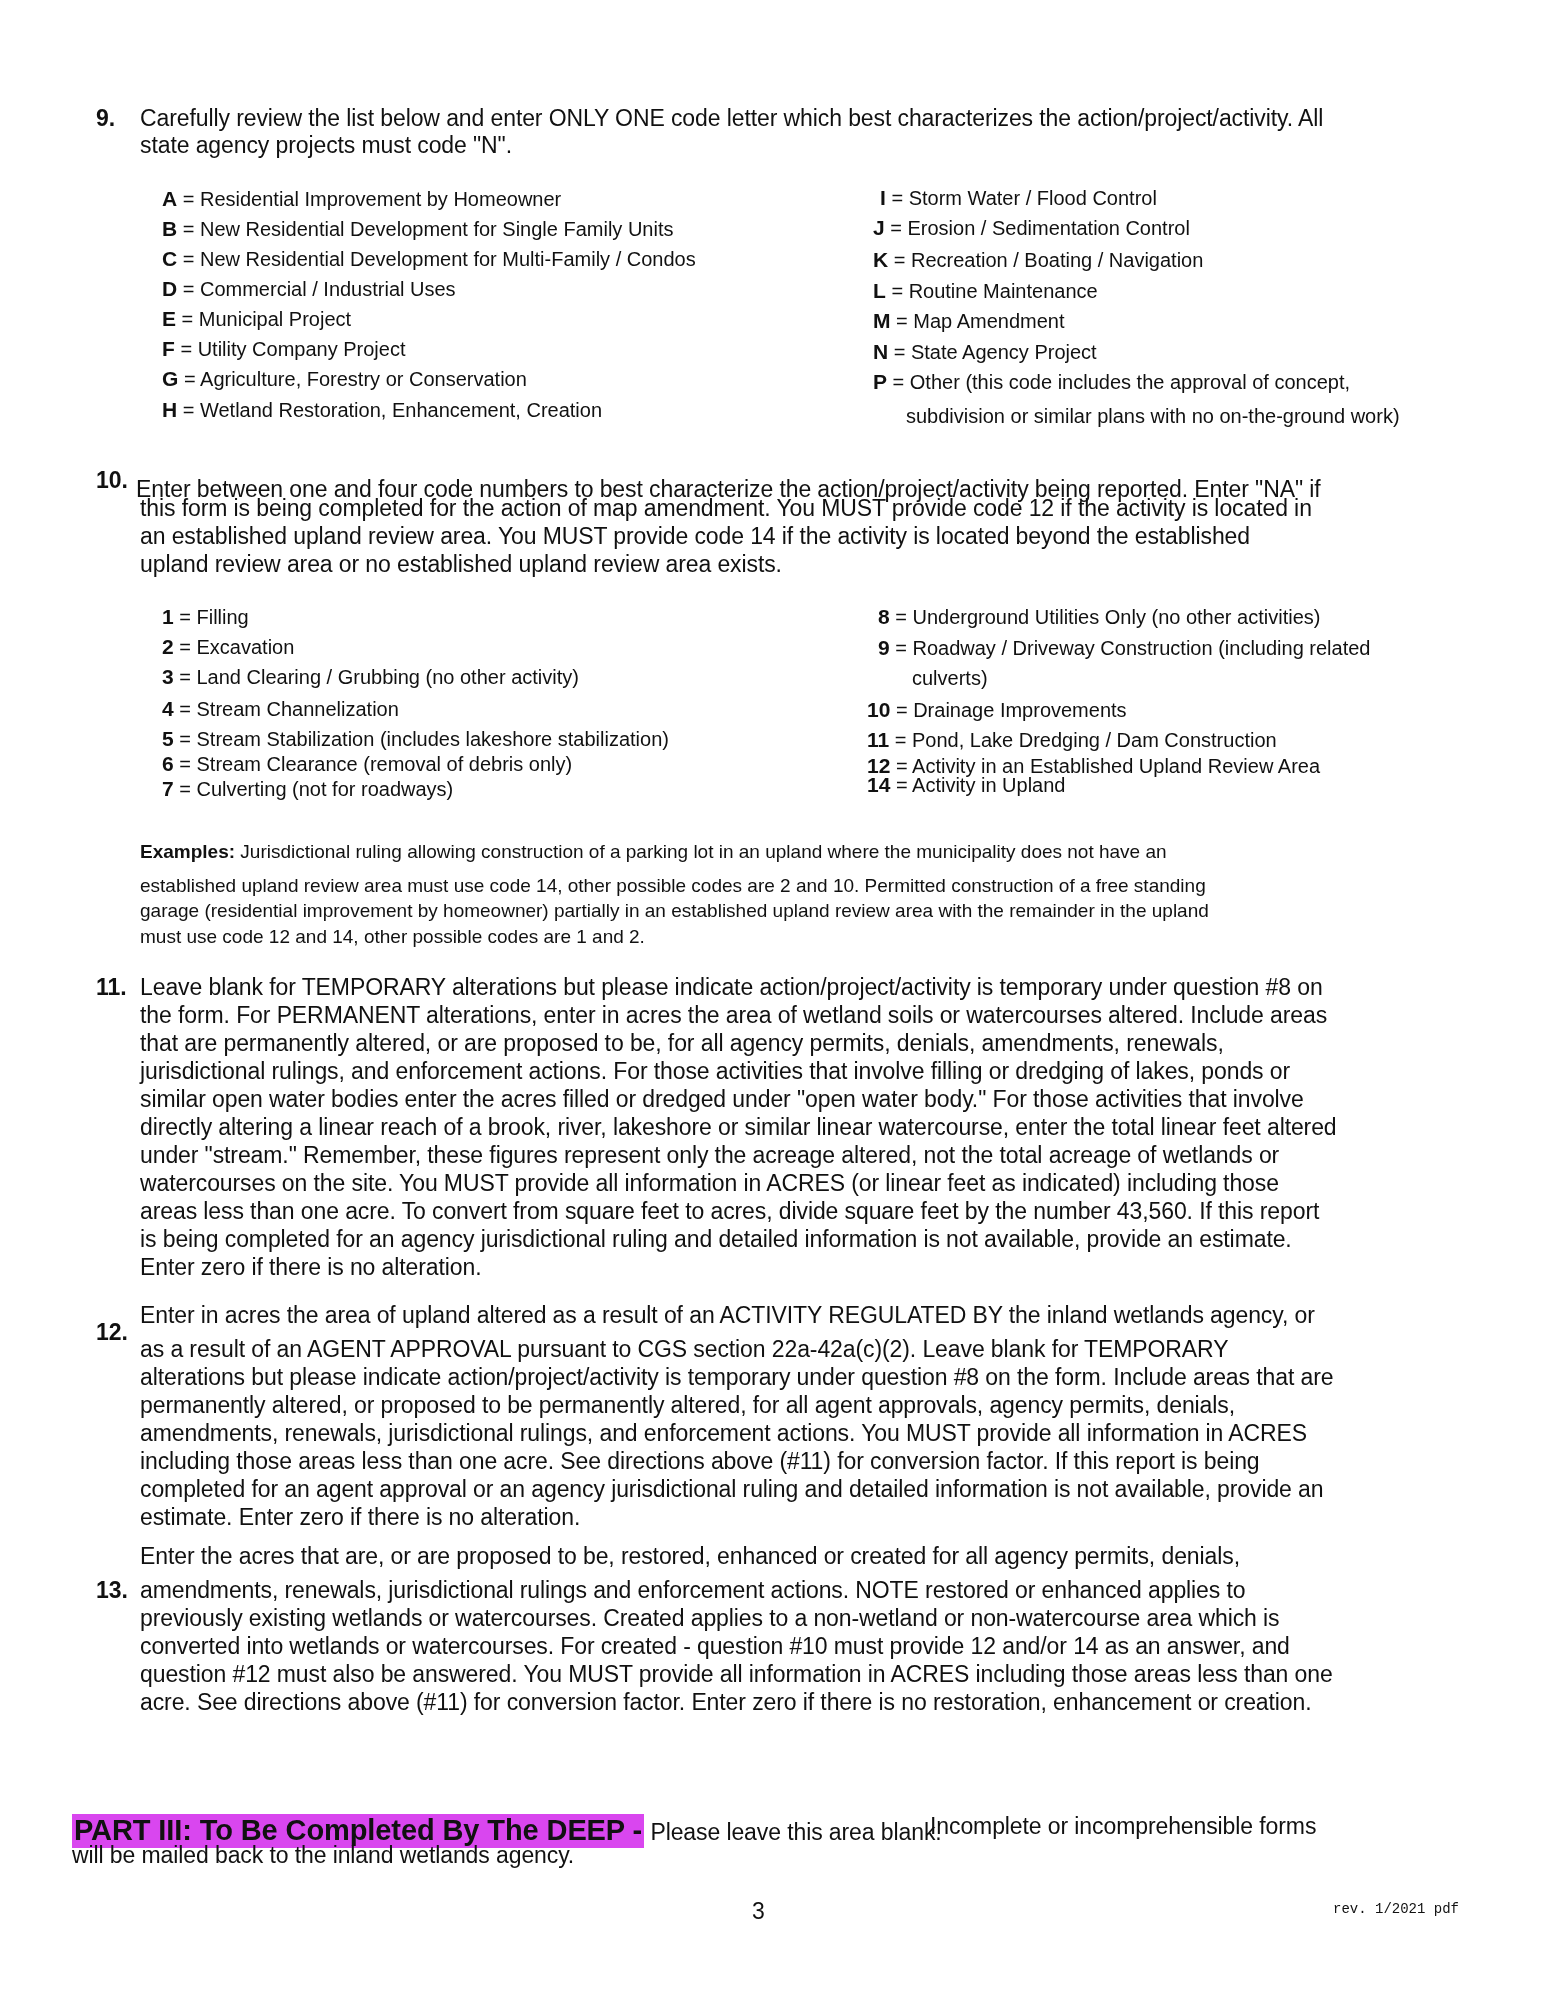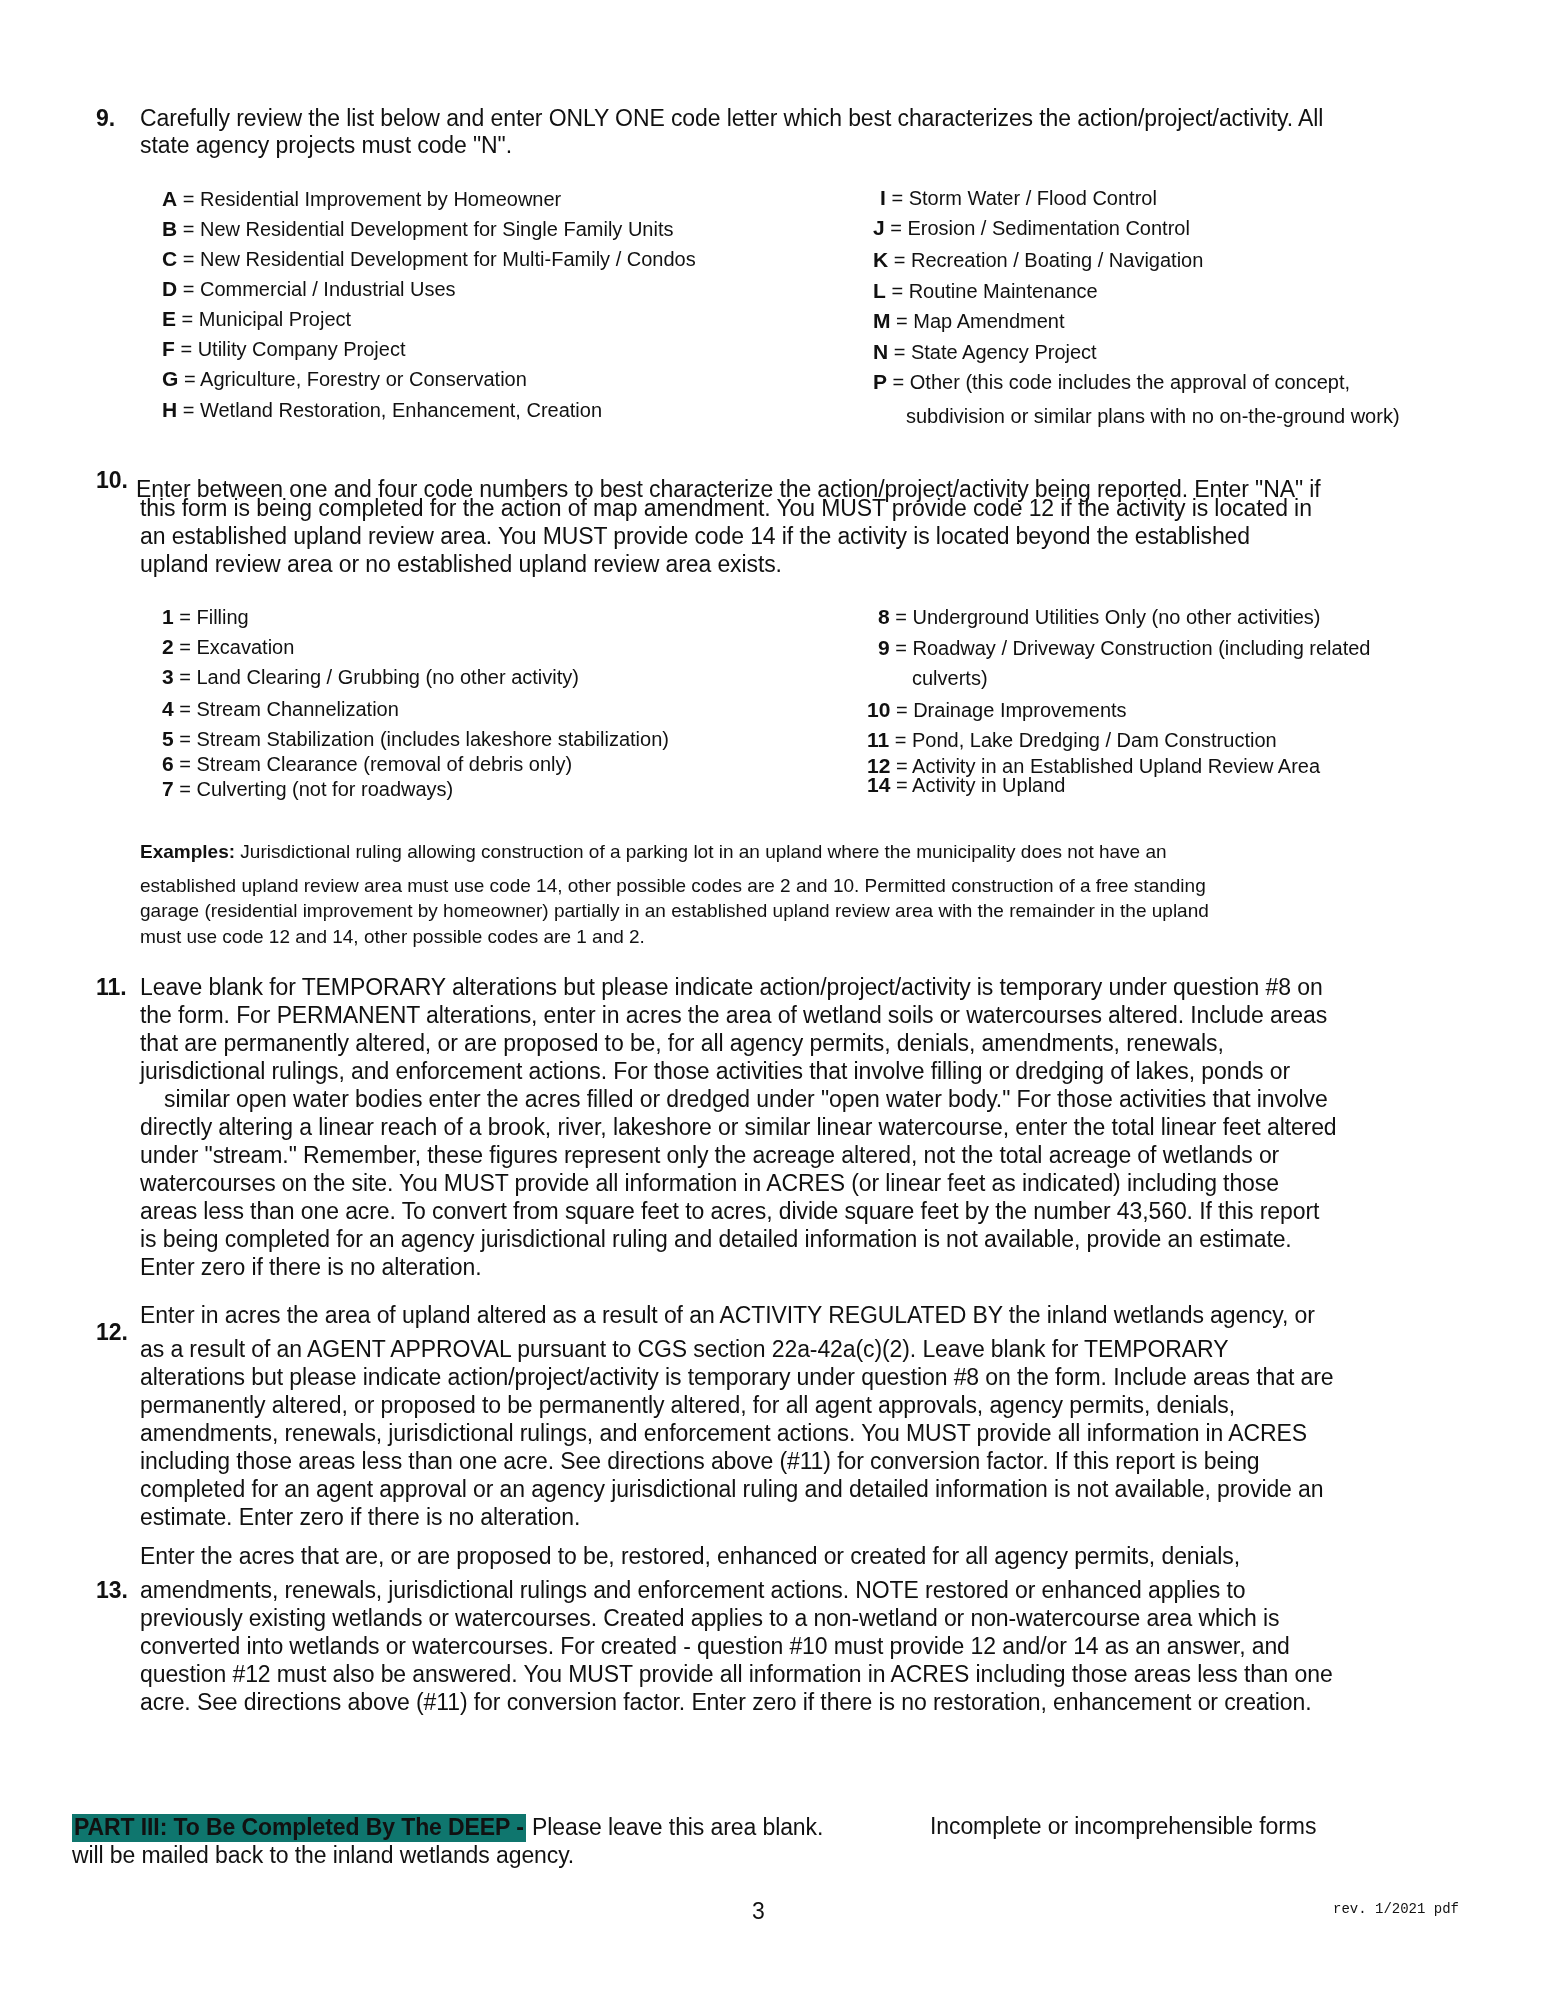--- a/index.html
+++ b/index.html
@@ -5,21 +5,21 @@
     html, body { margin: 0; padding: 0; background: #ffffff; }
     body { width: 1545px; height: 2000px; position: relative; overflow: hidden;
            font-family: "Liberation Sans", sans-serif; color: #111111; }
     .abs { position: absolute; white-space: nowrap; }
     .q-num { font-weight: bold; font-size: 23px; }
     .q-line { font-size: 23px; letter-spacing: -0.1px; }
     .code-row { font-size: 20px; }
     .code-row b { font-weight: bold; font-size: 21px; }
     .ex-line { font-size: 19px; }
     .ex-line b { font-weight: bold; }
-    .part3-title { font-weight: bold; font-size: 23px; background: #0f766e; padding: 0 2px 2px 2px; }
+    .part3-title { font-weight: bold; font-size: 29px; background: #d946ef; padding: 0 2px 2px 2px; }
     .page-num { font-size: 23px; }
     .rev { font-size: 14px; font-family: Liberation Mono, monospace; }
   </style>
 </head>
 <body>
 
 <section>
   <span class="abs q-num" style="left:96px; top:105px;">9.</span>
   <span class="abs q-line" style="left:140px; top:105px;">Carefully review the list below and enter ONLY ONE code letter which best characterizes the action/project/activity. All</span>
   <span class="abs q-line" style="left:140px; top:132px;text-align:right;">state agency projects must code "N".</span>
@@ -81,21 +81,21 @@
     <div class="abs ex-line" style="left:140px; top:926px;">must use code 12 and 14, other possible codes are 1 and 2.</div>
   </div>
 </section>
 
 <section>
   <span class="abs q-num" style="left:96px; top:974px;">11.</span>
   <span class="abs q-line" style="left:140px; top:974px;">Leave blank for TEMPORARY alterations but please indicate action/project/activity is temporary under question #8 on</span>
   <span class="abs q-line" style="left:140px; top:1002px;">the form. For PERMANENT alterations, enter in acres the area of wetland soils or watercourses altered. Include areas</span>
   <span class="abs q-line" style="left:140px; top:1030px;">that are permanently altered, or are proposed to be, for all agency permits, denials, amendments, renewals,</span>
   <span class="abs q-line" style="left:140px; top:1058px;">jurisdictional rulings, and enforcement actions. For those activities that involve filling or dredging of lakes, ponds or</span>
-  <span class="abs q-line" style="left:140px; top:1086px;margin-left:24px;">similar open water bodies enter the acres filled or dredged under "open water body." For those activities that involve</span>
+  <span class="abs q-line" style="left:140px; top:1086px;">similar open water bodies enter the acres filled or dredged under "open water body." For those activities that involve</span>
   <span class="abs q-line" style="left:140px; top:1114px;">directly altering a linear reach of a brook, river, lakeshore or similar linear watercourse, enter the total linear feet altered</span>
   <span class="abs q-line" style="left:140px; top:1142px;">under "stream." Remember, these figures represent only the acreage altered, not the total acreage of wetlands or</span>
   <span class="abs q-line" style="left:140px; top:1170px;">watercourses on the site. You MUST provide all information in ACRES (or linear feet as indicated) including those</span>
   <span class="abs q-line" style="left:140px; top:1198px;">areas less than one acre. To convert from square feet to acres, divide square feet by the number 43,560. If this report</span>
   <span class="abs q-line" style="left:140px; top:1226px;">is being completed for an agency jurisdictional ruling and detailed information is not available, provide an estimate.</span>
   <span class="abs q-line" style="left:140px; top:1254px;">Enter zero if there is no alteration.</span>
 </section>
 
 <section>
   <span class="abs q-num" style="left:96px; top:1319px;">12.</span>

